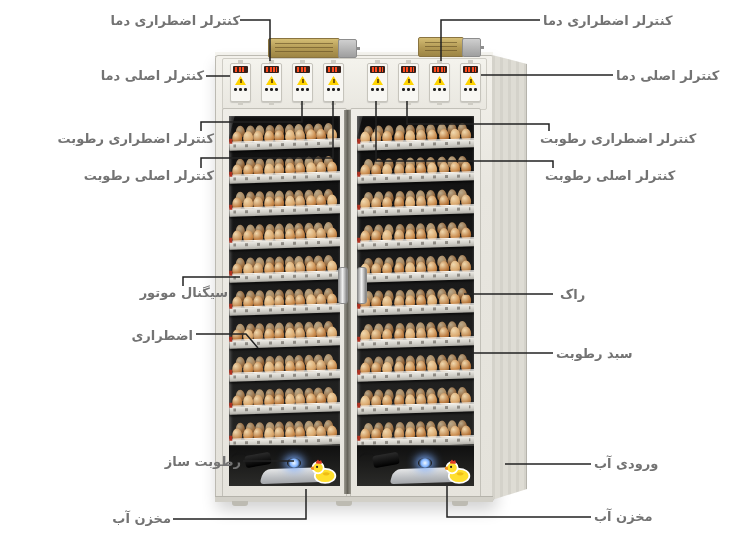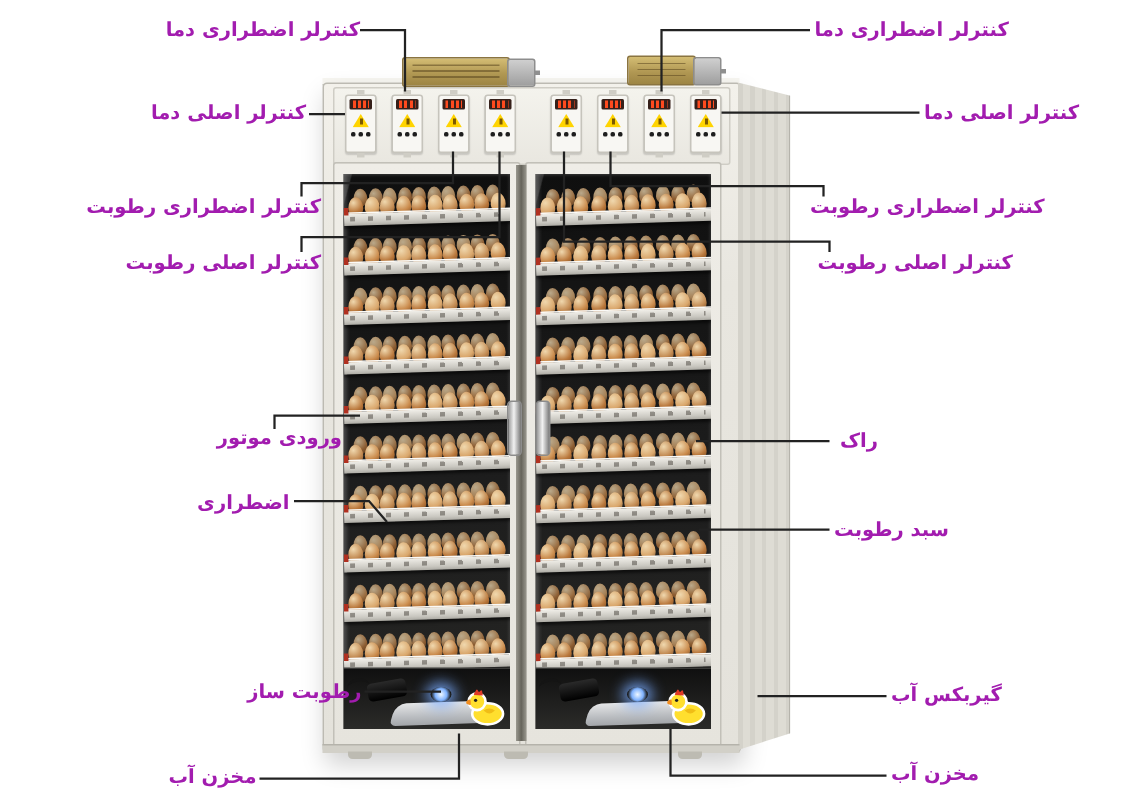--- a/index.html
+++ b/index.html
@@ -1,19 +1,19 @@
 <!DOCTYPE html>
 <html><head>
 <meta charset="utf-8">
 <style>
   html,body{margin:0;padding:0;background:#fff;}
   .stage{position:relative;width:750px;height:538px;background:#fff;overflow:hidden;
          font-family:"DejaVu Sans",sans-serif;}
   
-  .lbl{position:absolute;font:bold 13px/17px "DejaVu Sans",sans-serif;color:#a21caf;
+  .lbl{position:absolute;font:bold 13px/17px "DejaVu Sans",sans-serif;color:#737373;
        direction:rtl;white-space:nowrap;}
   .l1{right:510px;top:12px}.l2{right:546px;top:67px}.l3{right:536px;top:130px}
   .l4{right:536px;top:167px}.l5{right:522px;top:284px}.l6{right:557px;top:327px}
   .l7{right:509px;top:453px}.l8{right:579px;top:510px}
   .r1{left:543px;top:12px}.r2{left:616px;top:67px}.r3{left:540px;top:130px}
   .r4{left:545px;top:167px}.r5{left:560px;top:286px}.r6{left:556px;top:345px}
   .r7{left:594px;top:455px}.r8{left:594px;top:508px}
   .lines{position:absolute;inset:0;z-index:30;pointer-events:none;}
   
   .machine{position:absolute;inset:0;}
@@ -865,25 +865,25 @@
     <path d="M553 294 H464"></path>
     <path d="M553 353 H466"></path>
     <path d="M591 464 H505"></path>
     <path d="M591 517 H447 V486"></path>
   </svg>
 
   <div class="lbl l1">کنترلر اضطراری دما</div>
   <div class="lbl l2">کنترلر اصلی دما</div>
   <div class="lbl l3">کنترلر اضطراری رطوبت</div>
   <div class="lbl l4">کنترلر اصلی رطوبت</div>
-  <div class="lbl l5">ورودی موتور</div>
+  <div class="lbl l5">سیگنال موتور</div>
   <div class="lbl l6">اضطراری</div>
   <div class="lbl l7">رطوبت ساز</div>
   <div class="lbl l8">مخزن آب</div>
   <div class="lbl r1">کنترلر اضطراری دما</div>
   <div class="lbl r2">کنترلر اصلی دما</div>
   <div class="lbl r3">کنترلر اضطراری رطوبت</div>
   <div class="lbl r4">کنترلر اصلی رطوبت</div>
   <div class="lbl r5">راک</div>
   <div class="lbl r6">سبد رطوبت</div>
-  <div class="lbl r7">گیربکس آب</div>
+  <div class="lbl r7">ورودی آب</div>
   <div class="lbl r8">مخزن آب</div>
 </div>
 
 </body></html>

